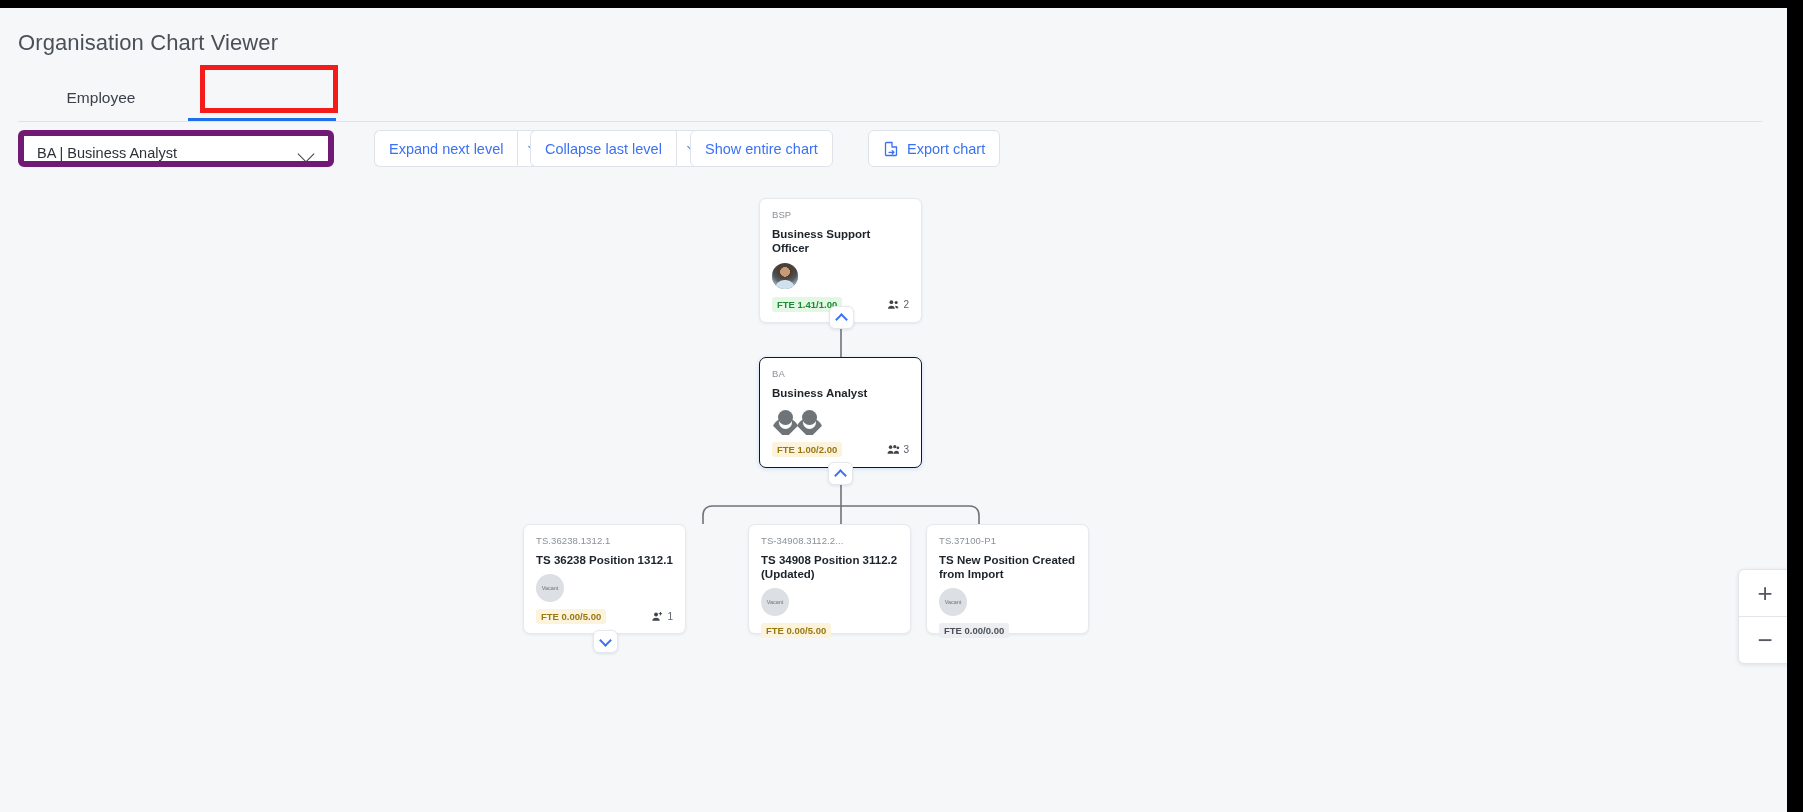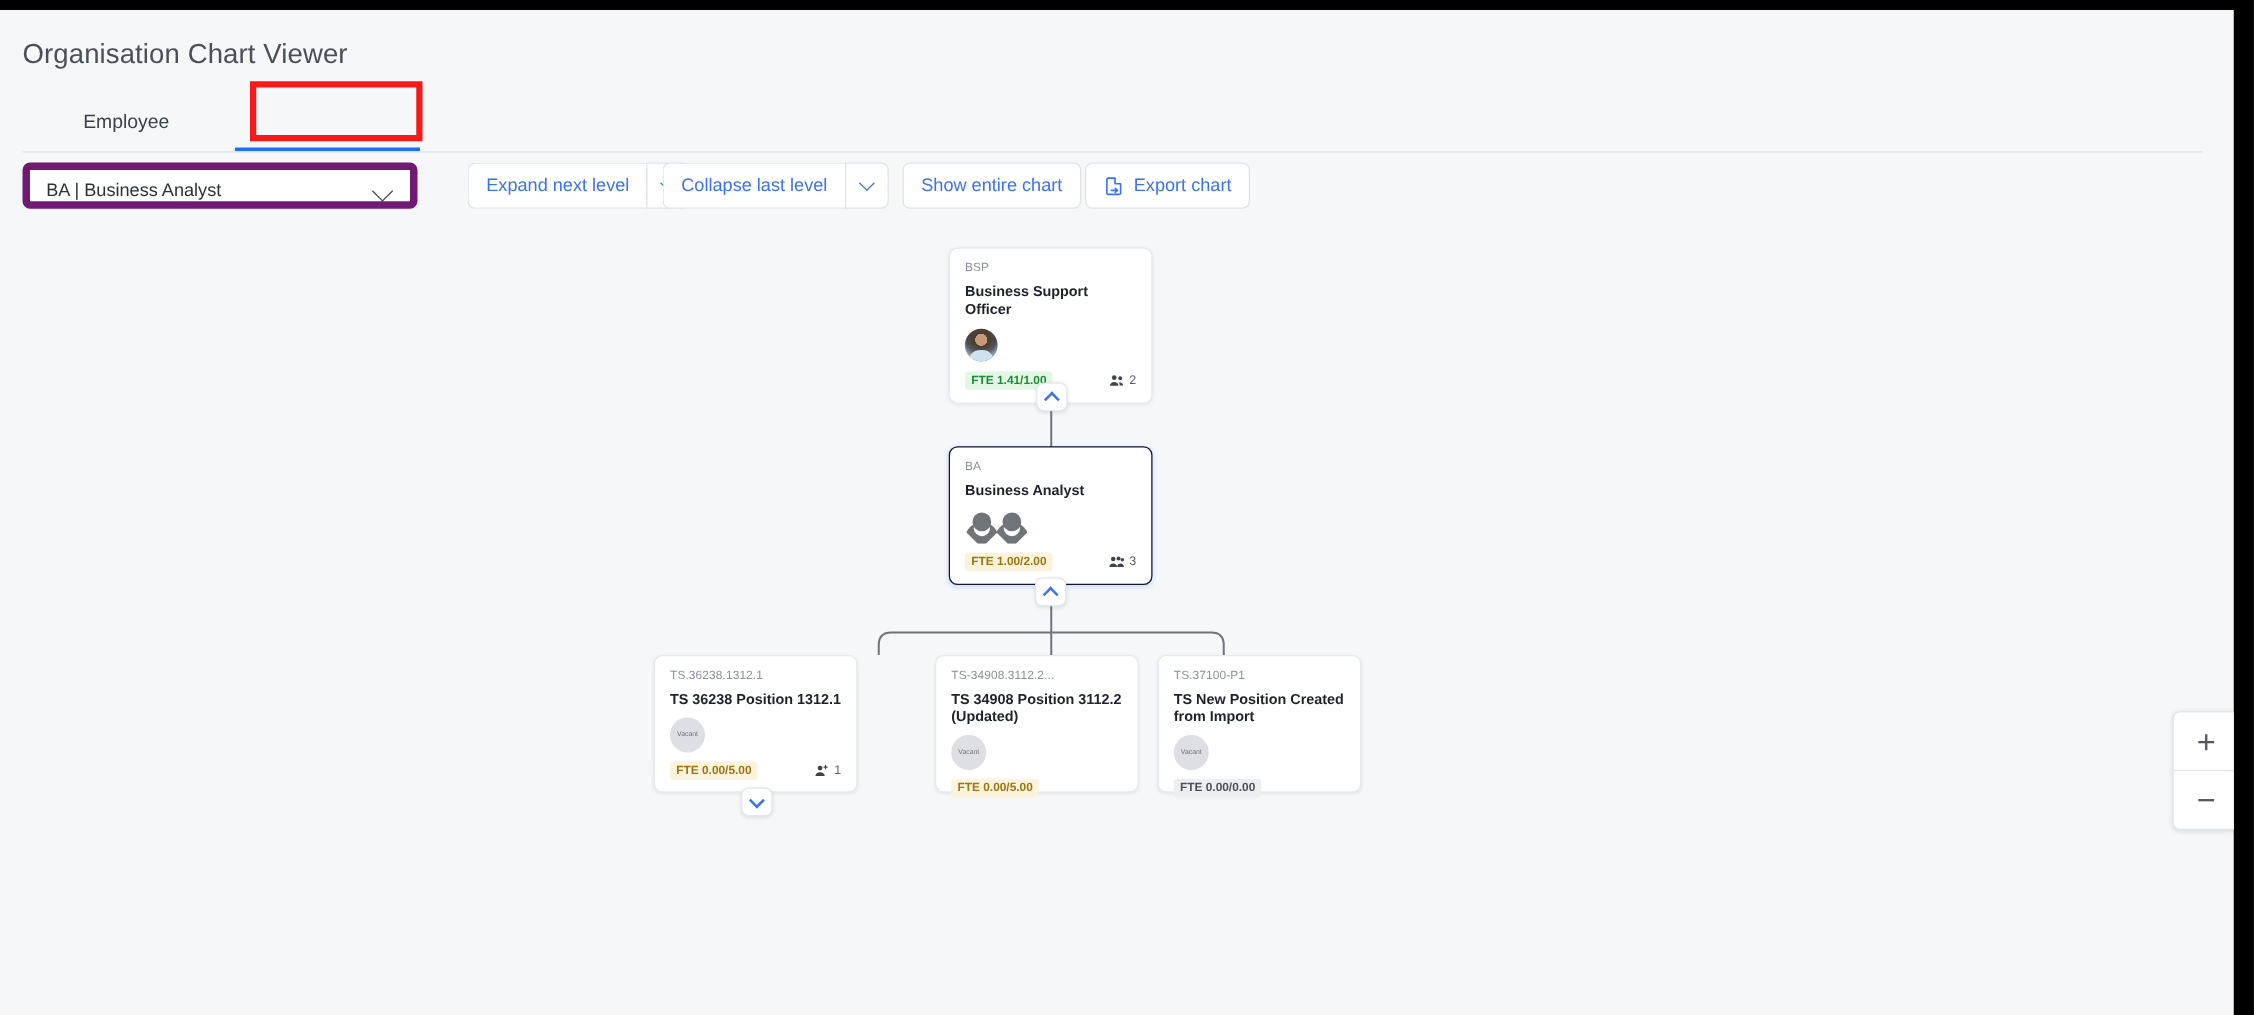--- a/index.html
+++ b/index.html
@@ -149,21 +149,21 @@
   .btn-split-arrow {
     border-radius: 0 6px 6px 0;
     width: 35px;
     padding: 0;
     color: #3b71f3;
   }
   .btn-split-arrow .chev { width: 8px; height: 8px; border-width: 1.6px; margin-top: -4px; }
 
   #grp-expand { left: 346px; margin-left: 28px; }
   #grp-collapse { left: 530px; }
-  #btn-show { left: 722px; }
+  #btn-show { left: 690px; }
   #btn-export { left: 868px; }
   .export-ico { margin-right: 8px; display: inline-flex; }
 
   
   #canvas {
     position: absolute;
     left: 0;
     top: 168px;
     width: 1787px;
     height: 636px;

